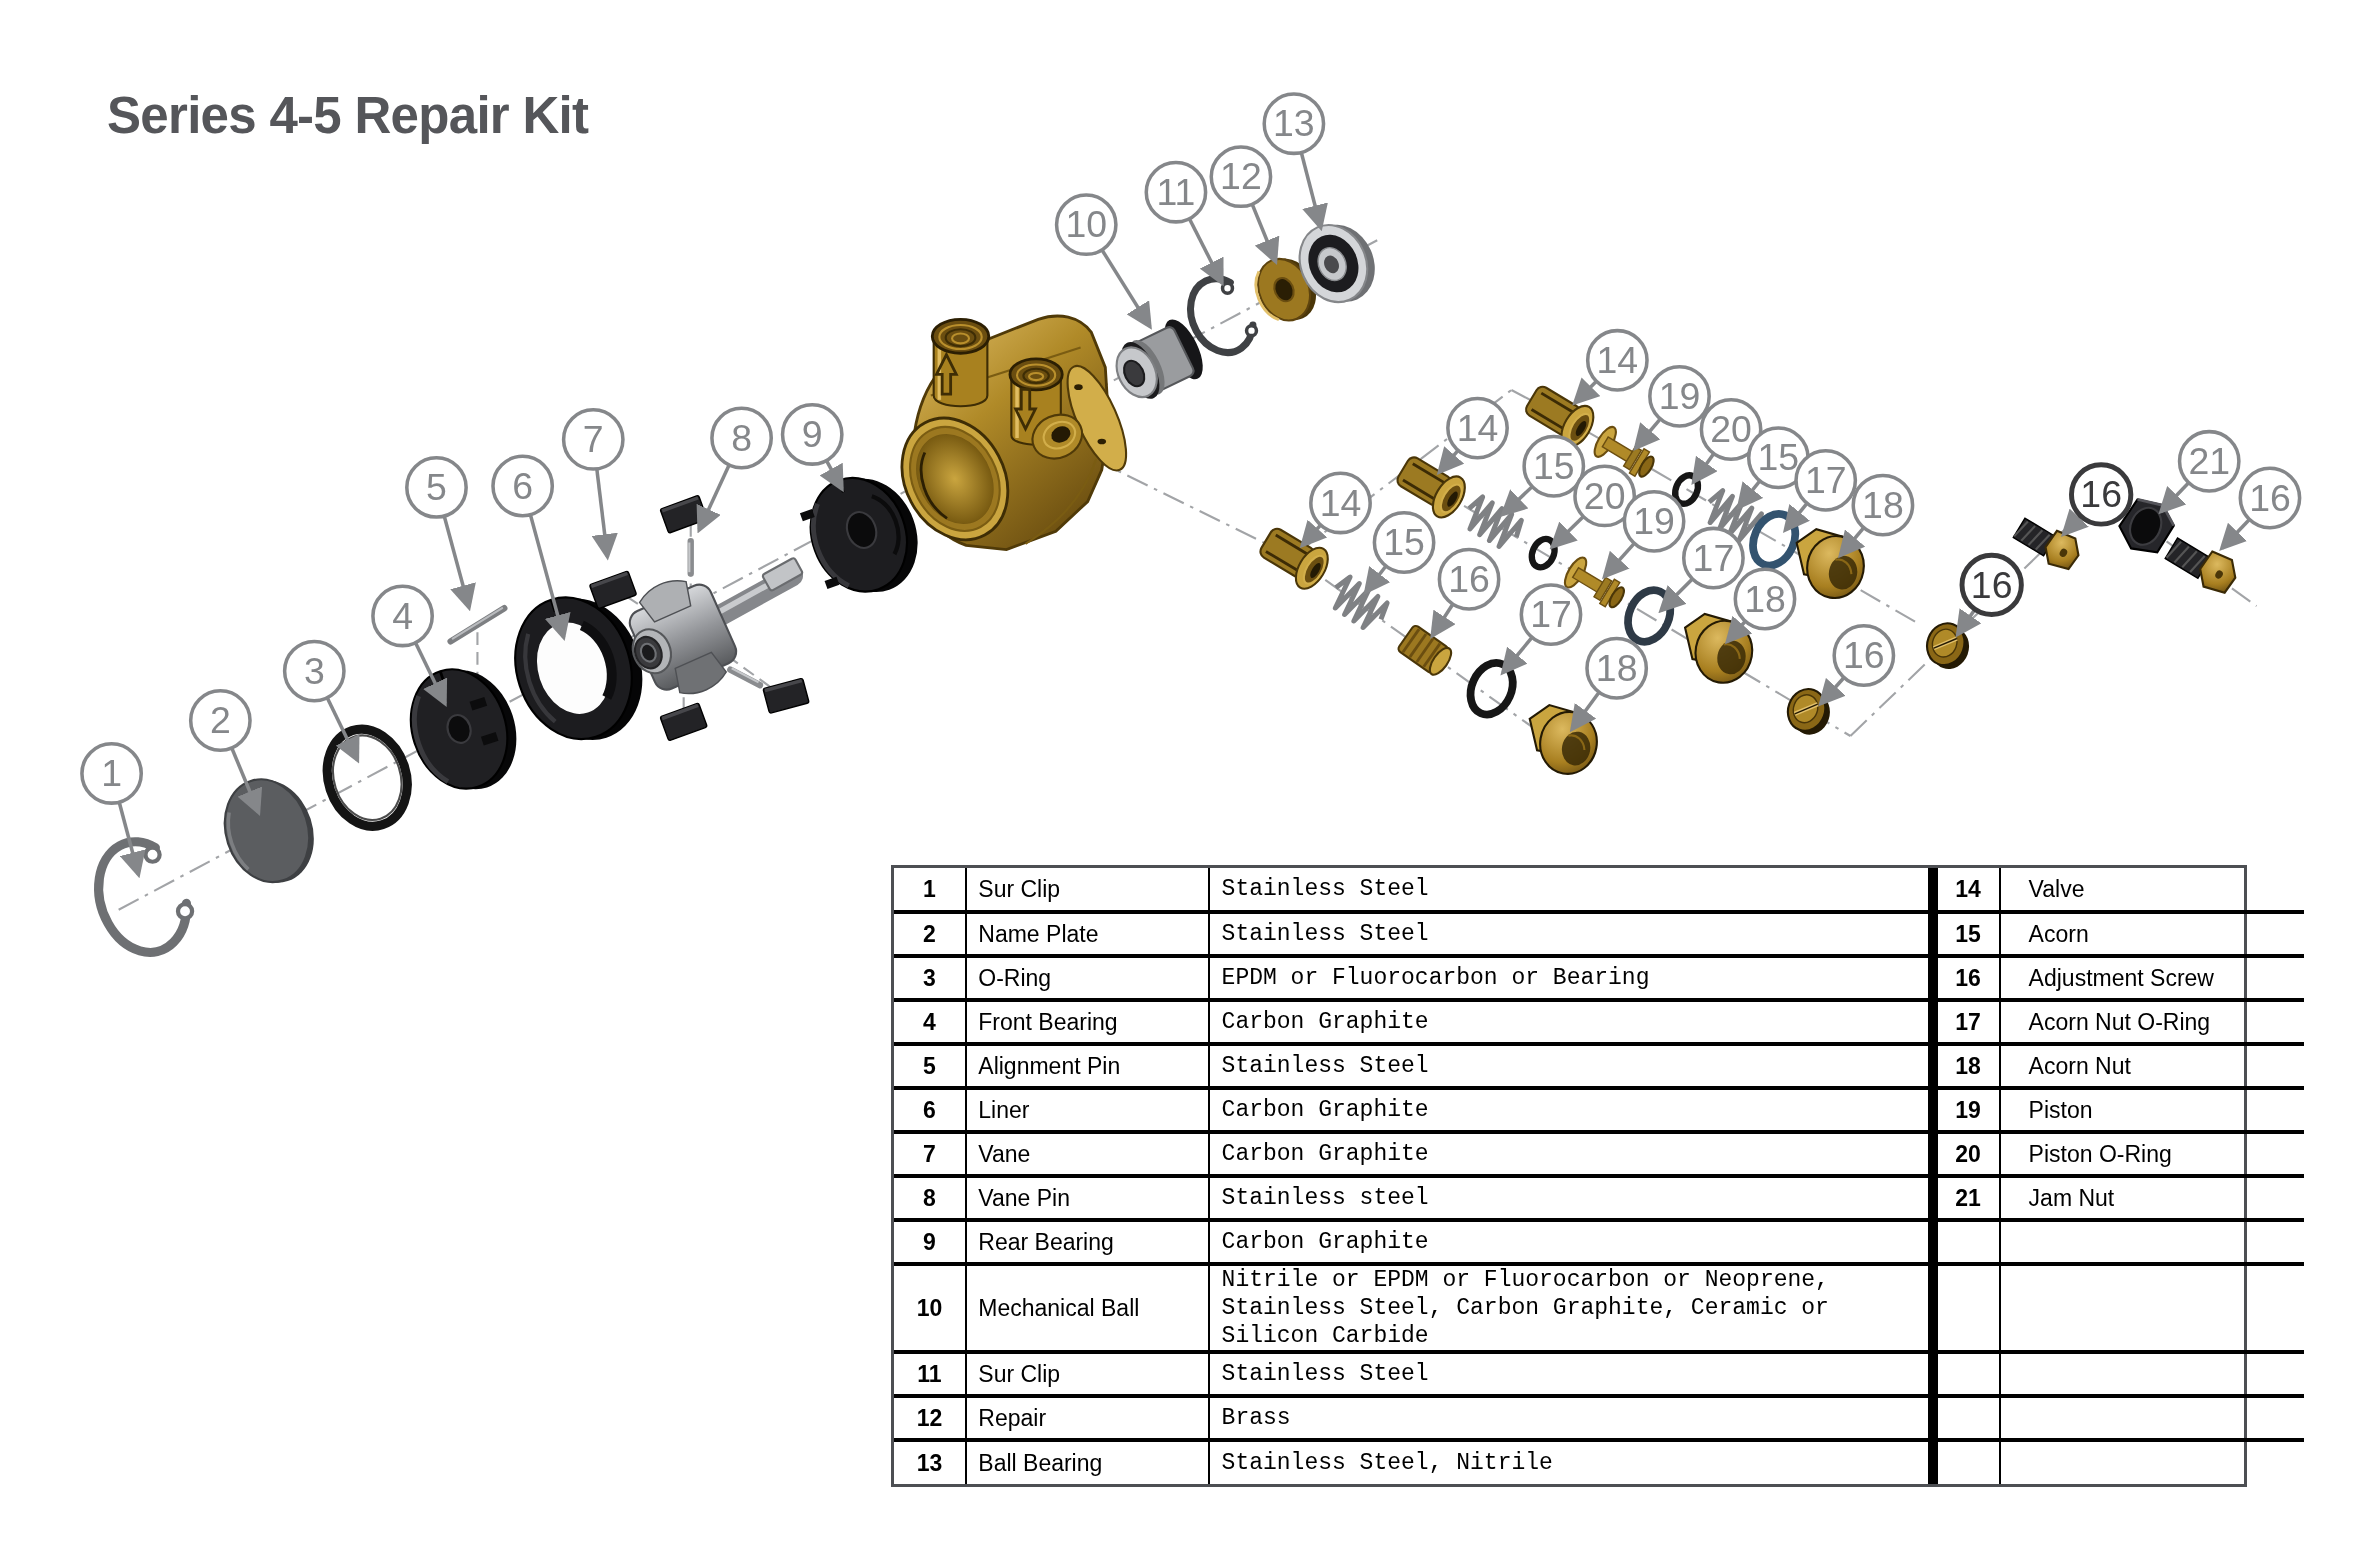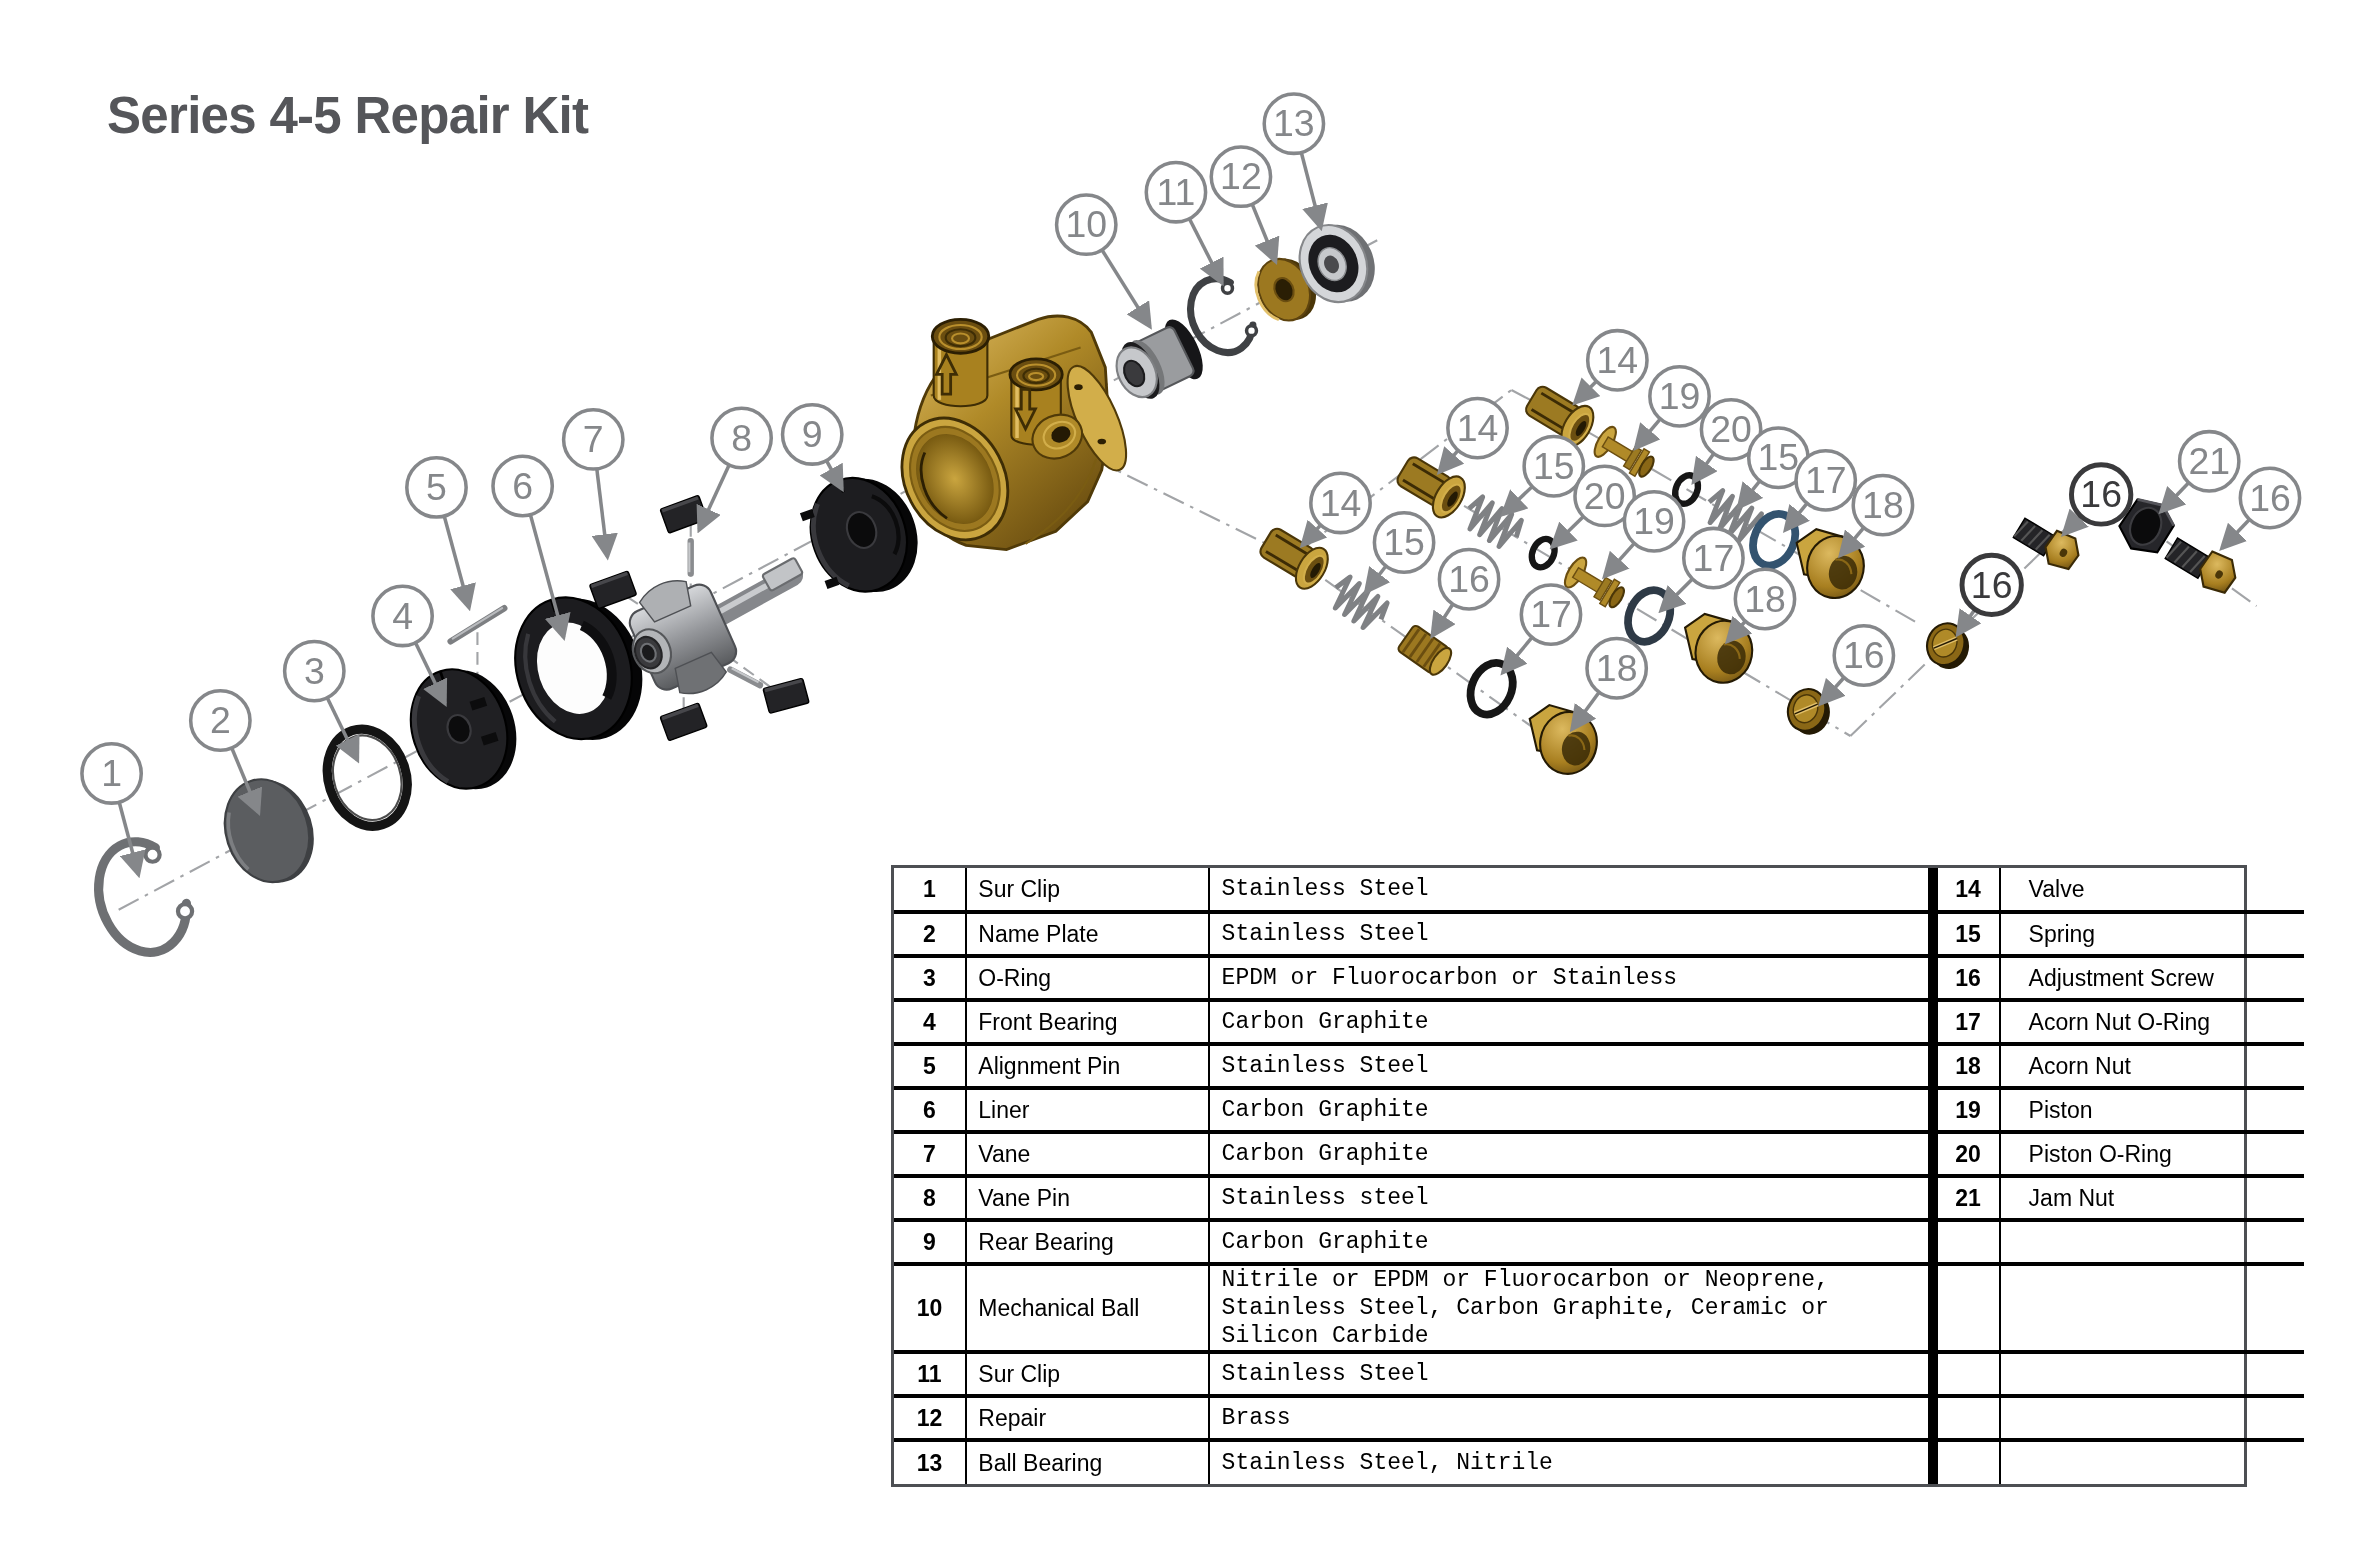--- a/index.html
+++ b/index.html
@@ -567,21 +567,21 @@
             <td class="mat">Stainless Steel</td>
           </tr>
       <tr>
             <td class="num">2</td>
             <td class="name">Name Plate</td>
             <td class="mat">Stainless Steel</td>
           </tr>
       <tr>
             <td class="num">3</td>
             <td class="name">O-Ring</td>
-            <td class="mat">EPDM or Fluorocarbon or Stainless</td>
+            <td class="mat">EPDM or Fluorocarbon or Bearing</td>
           </tr>
       <tr>
             <td class="num">4</td>
             <td class="name">Front Bearing</td>
             <td class="mat">Carbon Graphite</td>
           </tr>
       <tr>
             <td class="num">5</td>
             <td class="name">Alignment Pin</td>
             <td class="mat">Stainless Steel</td>
@@ -630,21 +630,21 @@
       </table>
     <div id="spacer"></div>
     <table id="rt">
       <tbody>
           <tr>
             <td class="num">14</td>
             <td class="name">Valve</td>
           </tr>
       <tr>
             <td class="num">15</td>
-            <td class="name">Spring</td>
+            <td class="name">Acorn</td>
           </tr>
       <tr>
             <td class="num">16</td>
             <td class="name">Adjustment Screw</td>
           </tr>
       <tr>
             <td class="num">17</td>
             <td class="name">Acorn Nut O-Ring</td>
           </tr>
       <tr>

